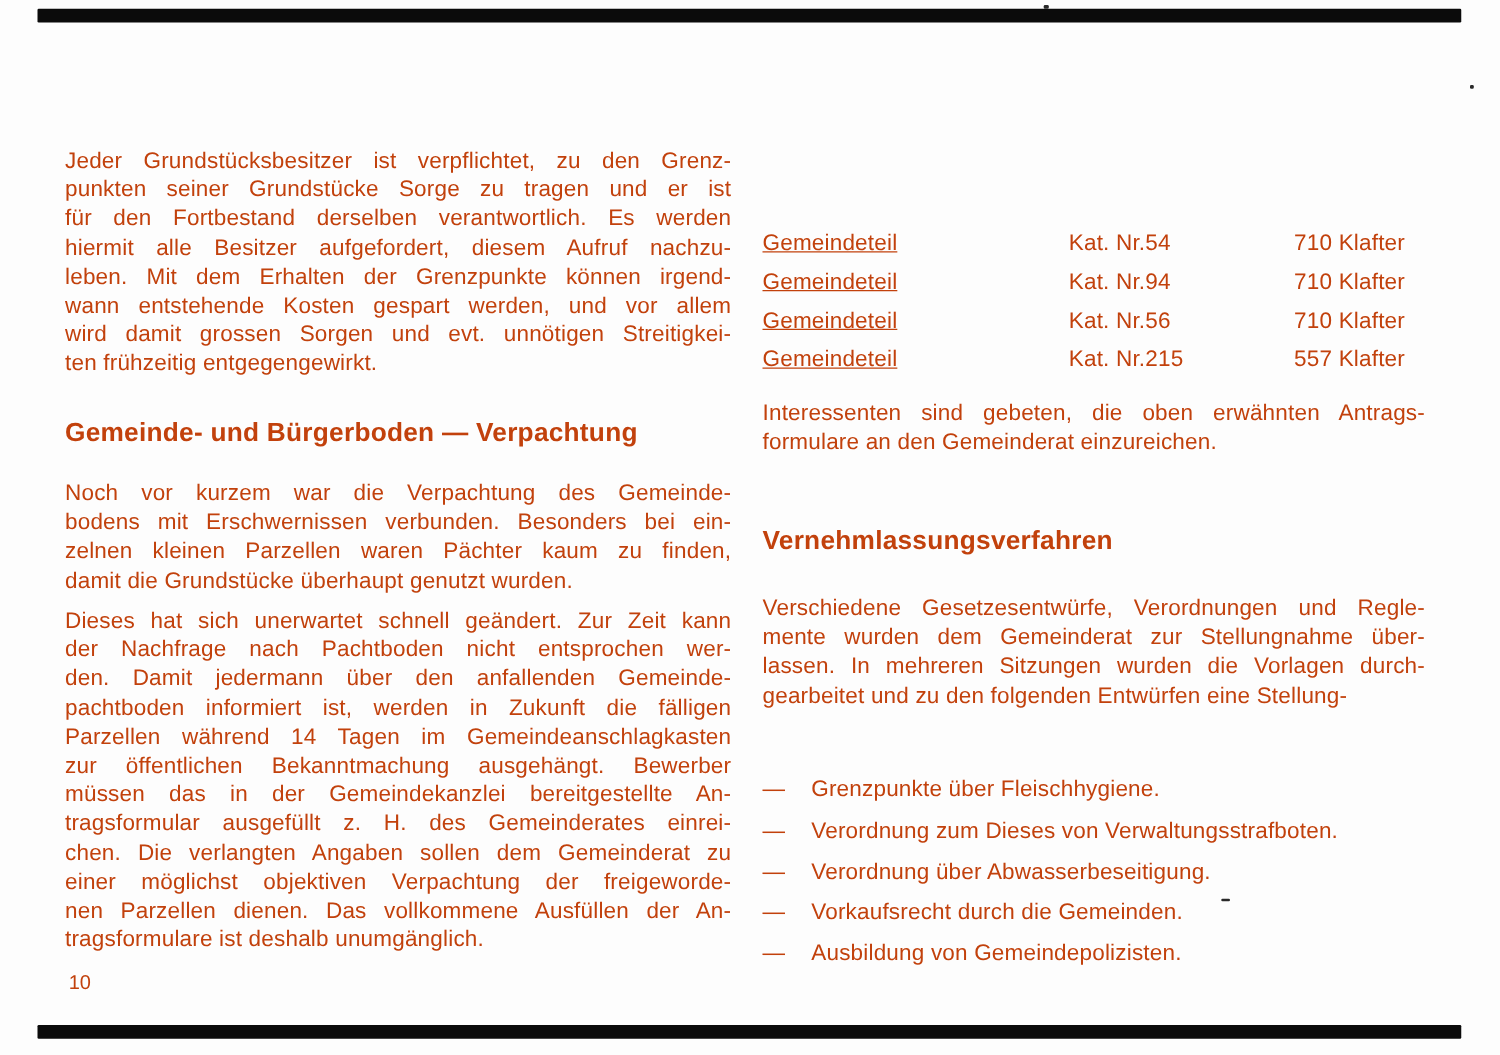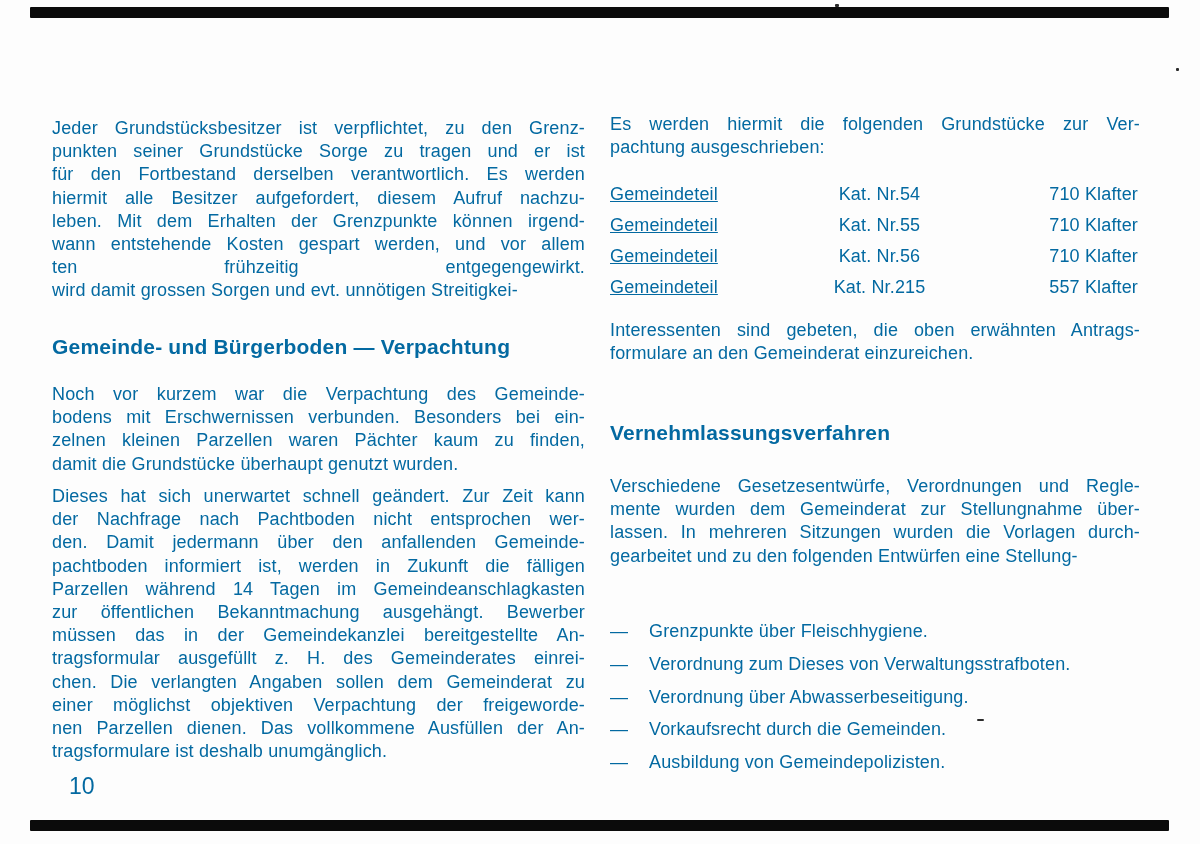--- a/index.html
+++ b/index.html
@@ -49,75 +49,75 @@
     left: 610px;
     width: 530px;
     height: 23px;
     font-size: 18px;
     line-height: 23px;
     letter-spacing: 0.15px;
   }
   .t-part { position: absolute; left: 0; text-decoration: underline; }
   .t-kat {
     position: absolute;
-    left: 221px;
+    left: 245px;
     width: 97px;
     display: flex;
-    justify-content: center;
+    justify-content: flex-start;
   }
   .t-num { text-align: right; }
-  .t-area { position: absolute; right: 2px; text-align: right; margin-left: 40px; }
+  .t-area { position: absolute; right: 16px; text-align: right; margin-left: 40px; }
 
   .litem {
     position: absolute;
     left: 610px;
     width: 530px;
     display: flex;
     font-size: 18px;
     line-height: 23px;
     letter-spacing: 0.15px;
     white-space: nowrap;
   }
   .l-dash { width: 39px; flex: none; }
 
   .page-number {
     position: absolute;
-    left: 69px;
+    left: 55px;
     top: 774px;
-    font-size: 23px;
+    font-size: 16px;
     line-height: 25px;
     font-weight: 500;
   }
 
   .speck { position: absolute; background: #2a2a2a; border-radius: 1px; }
   .speck-1 { left: 835px;  top: 4px;   width: 4px; height: 3px; }
   .speck-2 { left: 1176px; top: 68px;  width: 3px; height: 3px; }
   .speck-3 { left: 977px;  top: 719px; width: 7px; height: 2px; }
 </style>
 </head>
 <body>
 
-<div class="page" style="background: rgb(253, 253, 253); color: #0369a1;">
+<div class="page" style="background: rgb(253, 253, 253); color: #c2410c;">
 
   <div class="rule top" style="background: rgb(11, 11, 11);"></div>
   <div class="rule bottom" style="background: rgb(11, 11, 11);"></div>
 
   <span class="speck speck-1" style="background: rgb(42, 42, 42);"></span>
   <span class="speck speck-2" style="background: rgb(42, 42, 42);"></span>
   <span class="speck speck-3" style="background: rgb(42, 42, 42);"></span>
 
   <div class="para left-col-x" style="top:117px">
       <div class="pline">Jeder Grundstücksbesitzer ist verpflichtet, zu den Grenz-</div>
       <div class="pline">punkten seiner Grundstücke Sorge zu tragen und er ist</div>
       <div class="pline">für den Fortbestand derselben verantwortlich. Es werden</div>
       <div class="pline">hiermit alle Besitzer aufgefordert, diesem Aufruf nachzu-</div>
       <div class="pline">leben. Mit dem Erhalten der Grenzpunkte können irgend-</div>
       <div class="pline">wann entstehende Kosten gespart werden, und vor allem</div>
+      <div class="pline">wird damit grossen Sorgen und evt. unnötigen Streitigkei-</div>
       <div class="pline">ten frühzeitig entgegengewirkt.</div>
-      <div class="pline">wird damit grossen Sorgen und evt. unnötigen Streitigkei-</div>
     </div>
 
   <div class="heading left-col-x" style="top:335px">Gemeinde- und Bürgerboden — Verpachtung</div>
 
   <div class="para left-col-x" style="top:383px">
       <div class="pline">Noch vor kurzem war die Verpachtung des Gemeinde-</div>
       <div class="pline">bodens mit Erschwernissen verbunden. Besonders bei ein-</div>
       <div class="pline">zelnen kleinen Parzellen waren Pächter kaum zu finden,</div>
       <div class="pline">damit die Grundstücke überhaupt genutzt wurden.</div>
     </div>
@@ -132,39 +132,35 @@
       <div class="pline">müssen das in der Gemeindekanzlei bereitgestellte An-</div>
       <div class="pline">tragsformular ausgefüllt z. H. des Gemeinderates einrei-</div>
       <div class="pline">chen. Die verlangten Angaben sollen dem Gemeinderat zu</div>
       <div class="pline">einer möglichst objektiven Verpachtung der freigeworde-</div>
       <div class="pline">nen Parzellen dienen. Das vollkommene Ausfüllen der An-</div>
       <div class="pline">tragsformulare ist deshalb unumgänglich.</div>
     </div>
 
   <div class="page-number">10</div>
 
-  <div class="para right-col-x" style="top:113px">
-      <div class="pline">Es werden hiermit die folgenden Grundstücke zur Ver-</div>
-      <div class="pline">pachtung ausgeschrieben:</div>
-    </div>
 
   <div>
     <div class="trow" style="top:183px">
       <span class="t-part">Gemeindeteil</span>
       <span class="t-kat">
         <span>Kat. Nr.</span>
         <span class="t-num">54</span>
       </span>
       <span class="t-area">710 Klafter</span>
     </div>
     <div class="trow" style="top:214px">
       <span class="t-part">Gemeindeteil</span>
       <span class="t-kat">
         <span>Kat. Nr.</span>
-        <span class="t-num">55</span>
+        <span class="t-num">94</span>
       </span>
       <span class="t-area">710 Klafter</span>
     </div>
     <div class="trow" style="top:245px">
       <span class="t-part">Gemeindeteil</span>
       <span class="t-kat">
         <span>Kat. Nr.</span>
         <span class="t-num">56</span>
       </span>
       <span class="t-area">710 Klafter</span>

